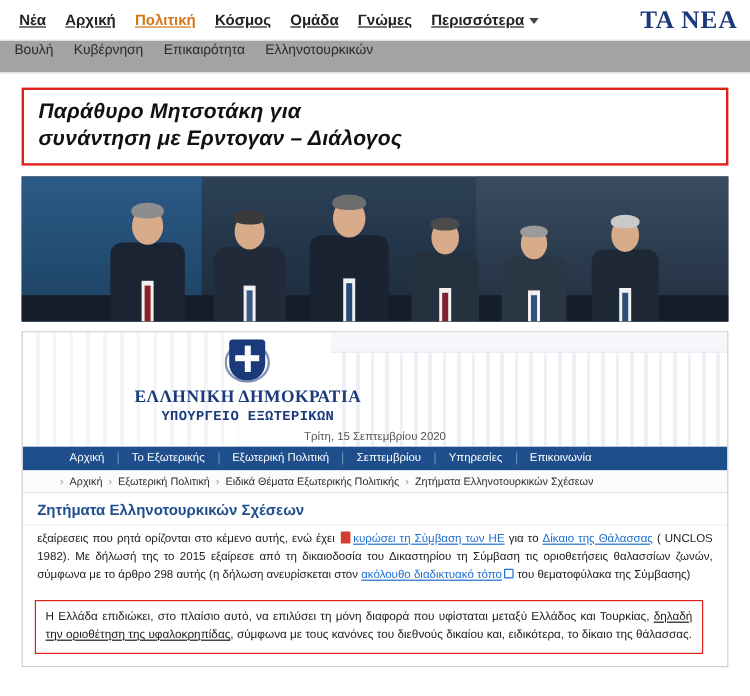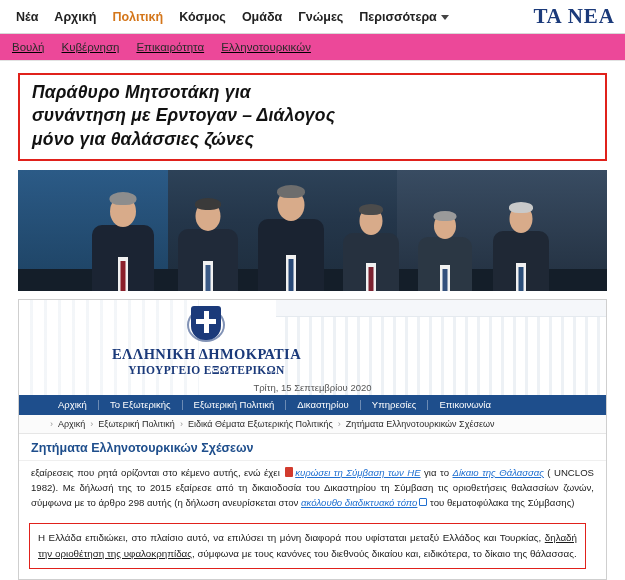--- a/index.html
+++ b/index.html
@@ -22,20 +22,21 @@
     padding-left: 8px;
     background: #ffffff;
   }
   .topbar .nav-item {
     font-size: 12.5px;
     font-weight: bold;
     color: #222222;
     padding: 4px 8px;
     white-space: nowrap;
     cursor: pointer;
+    text-decoration: underline;
   }
   .topbar .nav-item.active { color: #d4761a; }
   .topbar .nav-item.more { font-weight: bold; color: #222; }
   .chev {
     display: inline-block;
     margin-left: 4px;
     width: 0; height: 0;
     border-left: 4px solid transparent;
     border-right: 4px solid transparent;
     border-top: 5px solid #444;
@@ -50,24 +51,23 @@
     font-weight: bold;
     letter-spacing: 1px;
     color: #1b3a7a;
   }
 
   
   .subbar {
     height: 27px;
     border-bottom: 1px solid #e2e2e2;
     display: flex;
-    align-items: center;
+    align-items: flex-start;
     padding-left: 12px;
-    background: #ec4899;
-    text-decoration: underline;
+    background: #a3a3a3;
   }
   .subbar .sub-item {
     font-size: 11.5px;
     color: #2b2b2b;
     padding: 2px 9px 2px 0;
     margin-right: 8px;
     white-space: nowrap;
     cursor: pointer;
   }
 
@@ -210,21 +210,21 @@
     position: absolute; left: 80px; top: 46px;
     text-align: center; width: 215px;
   }
   .hero-title .l1 {
     font-family: "Liberation Serif", serif;
     font-size: 14.5px; font-weight: bold; color: #1b3a7a;
     letter-spacing: .4px;
     text-align: center;
   }
   .hero-title .l2 {
-    font-family: Liberation Serif, serif;
+    font-family: Liberation Mono, monospace;
     font-size: 11.5px; font-weight: bold; color: #1b3a7a;
     letter-spacing: .3px; margin-top: 1px;
   }
   .hero-date {
     position: absolute; left: 0; right: 0; bottom: 2px;
     text-align: center;
     font-size: 9.5px; color: #555555;
   }
 
   .site-menu {
@@ -266,21 +266,21 @@
     border-bottom: 1px solid #efefef;
   }
 
   .body-copy {
     padding: 4px 12px 6px 12px;
     font-size: 9.6px;
     line-height: 1.6;
     color: #222222;
     text-align: justify;
   }
-  .lnk { color: #1f6fd0; text-decoration: underline; cursor: pointer; font-style: italic; }
+  .lnk { color: #1f6fd0; text-decoration: underline; cursor: pointer; }
   .pdfico {
     display: inline-block; width: 8px; height: 10px;
     background: #d23b2e; border-radius: 1px;
     vertical-align: -1px; margin: 0 2px;
   }
   .extico {
     display: inline-block; width: 8px; height: 8px;
     border: 1px solid #1f6fd0; border-radius: 1px;
     vertical-align: 0; margin-left: 2px;
   }
@@ -317,21 +317,20 @@
   <div class="sub-item">Κυβέρνηση</div>
   <div class="sub-item">Επικαιρότητα</div>
   <div class="sub-item">Ελληνοτουρκικών</div>
 </div>
 
 <div class="content">
 
   <div class="headline-box">
     <div class="headline">Παράθυρο Μητσοτάκη για</div>
     <div class="headline">συνάντηση με Ερντογαν – Διάλογος</div>
-    <div class="headline">μόνο για θαλάσσιες ζώνες</div>
   </div>
 
   <div class="photo-wrap">
     <div class="ph-bg"></div>
     <div class="ph-bluepanel"></div>
     <div class="ph-right"></div>
     <div class="ph-floor"></div>
 
     <div class="figure" style="left:70px;width:70px;height:96px;">
       <div class="body" style="width:62px;height:66px;"></div>
@@ -395,21 +394,21 @@
         <div class="l1">ΕΛΛΗΝΙΚΗ ΔΗΜΟΚΡΑΤΙΑ</div>
         <div class="l2">ΥΠΟΥΡΓΕΙΟ ΕΞΩΤΕΡΙΚΩΝ</div>
       </div>
       <div class="hero-date">Τρίτη, 15 Σεπτεμβρίου 2020</div>
     </div>
 
     <div class="site-menu">
       <div class="mi">Αρχική</div>
       <div class="mi">Το Εξωτερικής</div>
       <div class="mi">Εξωτερική Πολιτική</div>
-      <div class="mi">Δικαστηρίου</div>
+      <div class="mi">Σεπτεμβρίου</div>
       <div class="mi">Υπηρεσίες</div>
       <div class="mi">Επικοινωνία</div>
     </div>
 
     <div class="breadcrumb">
       <span class="sep">›</span>
       <span class="bc">Αρχική</span>
       <span class="sep">›</span>
       <span class="bc">Εξωτερική Πολιτική</span>
       <span class="sep">›</span>

